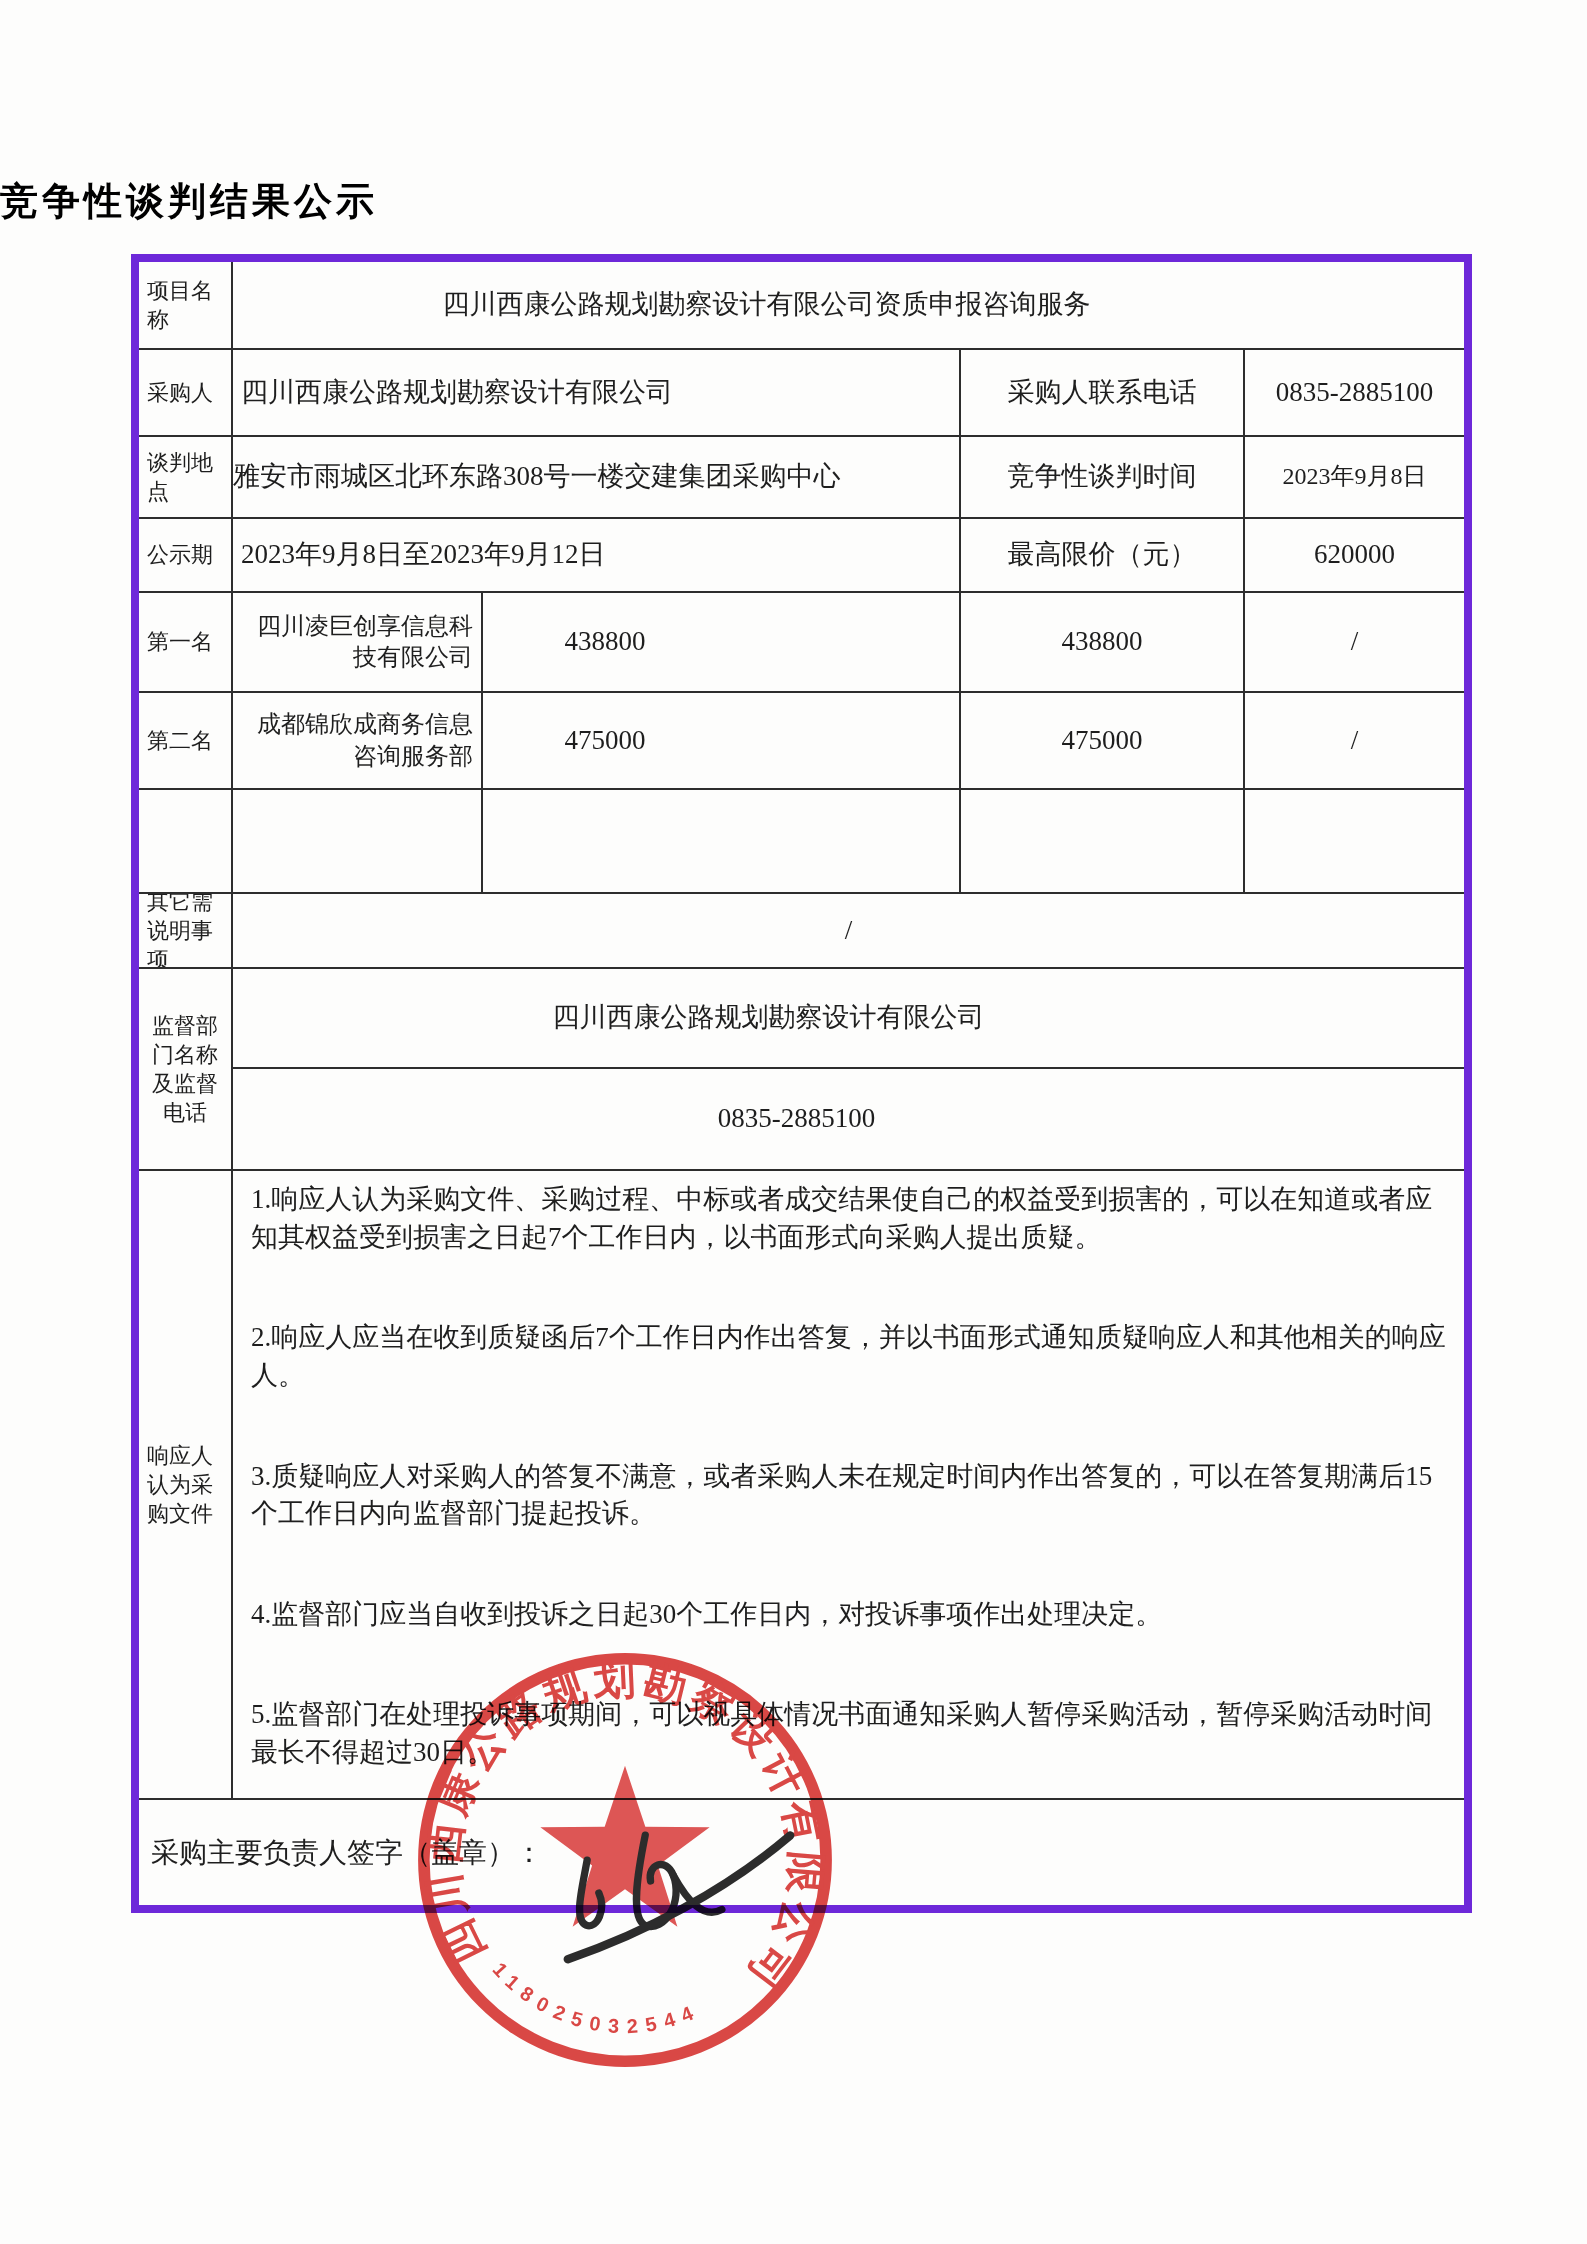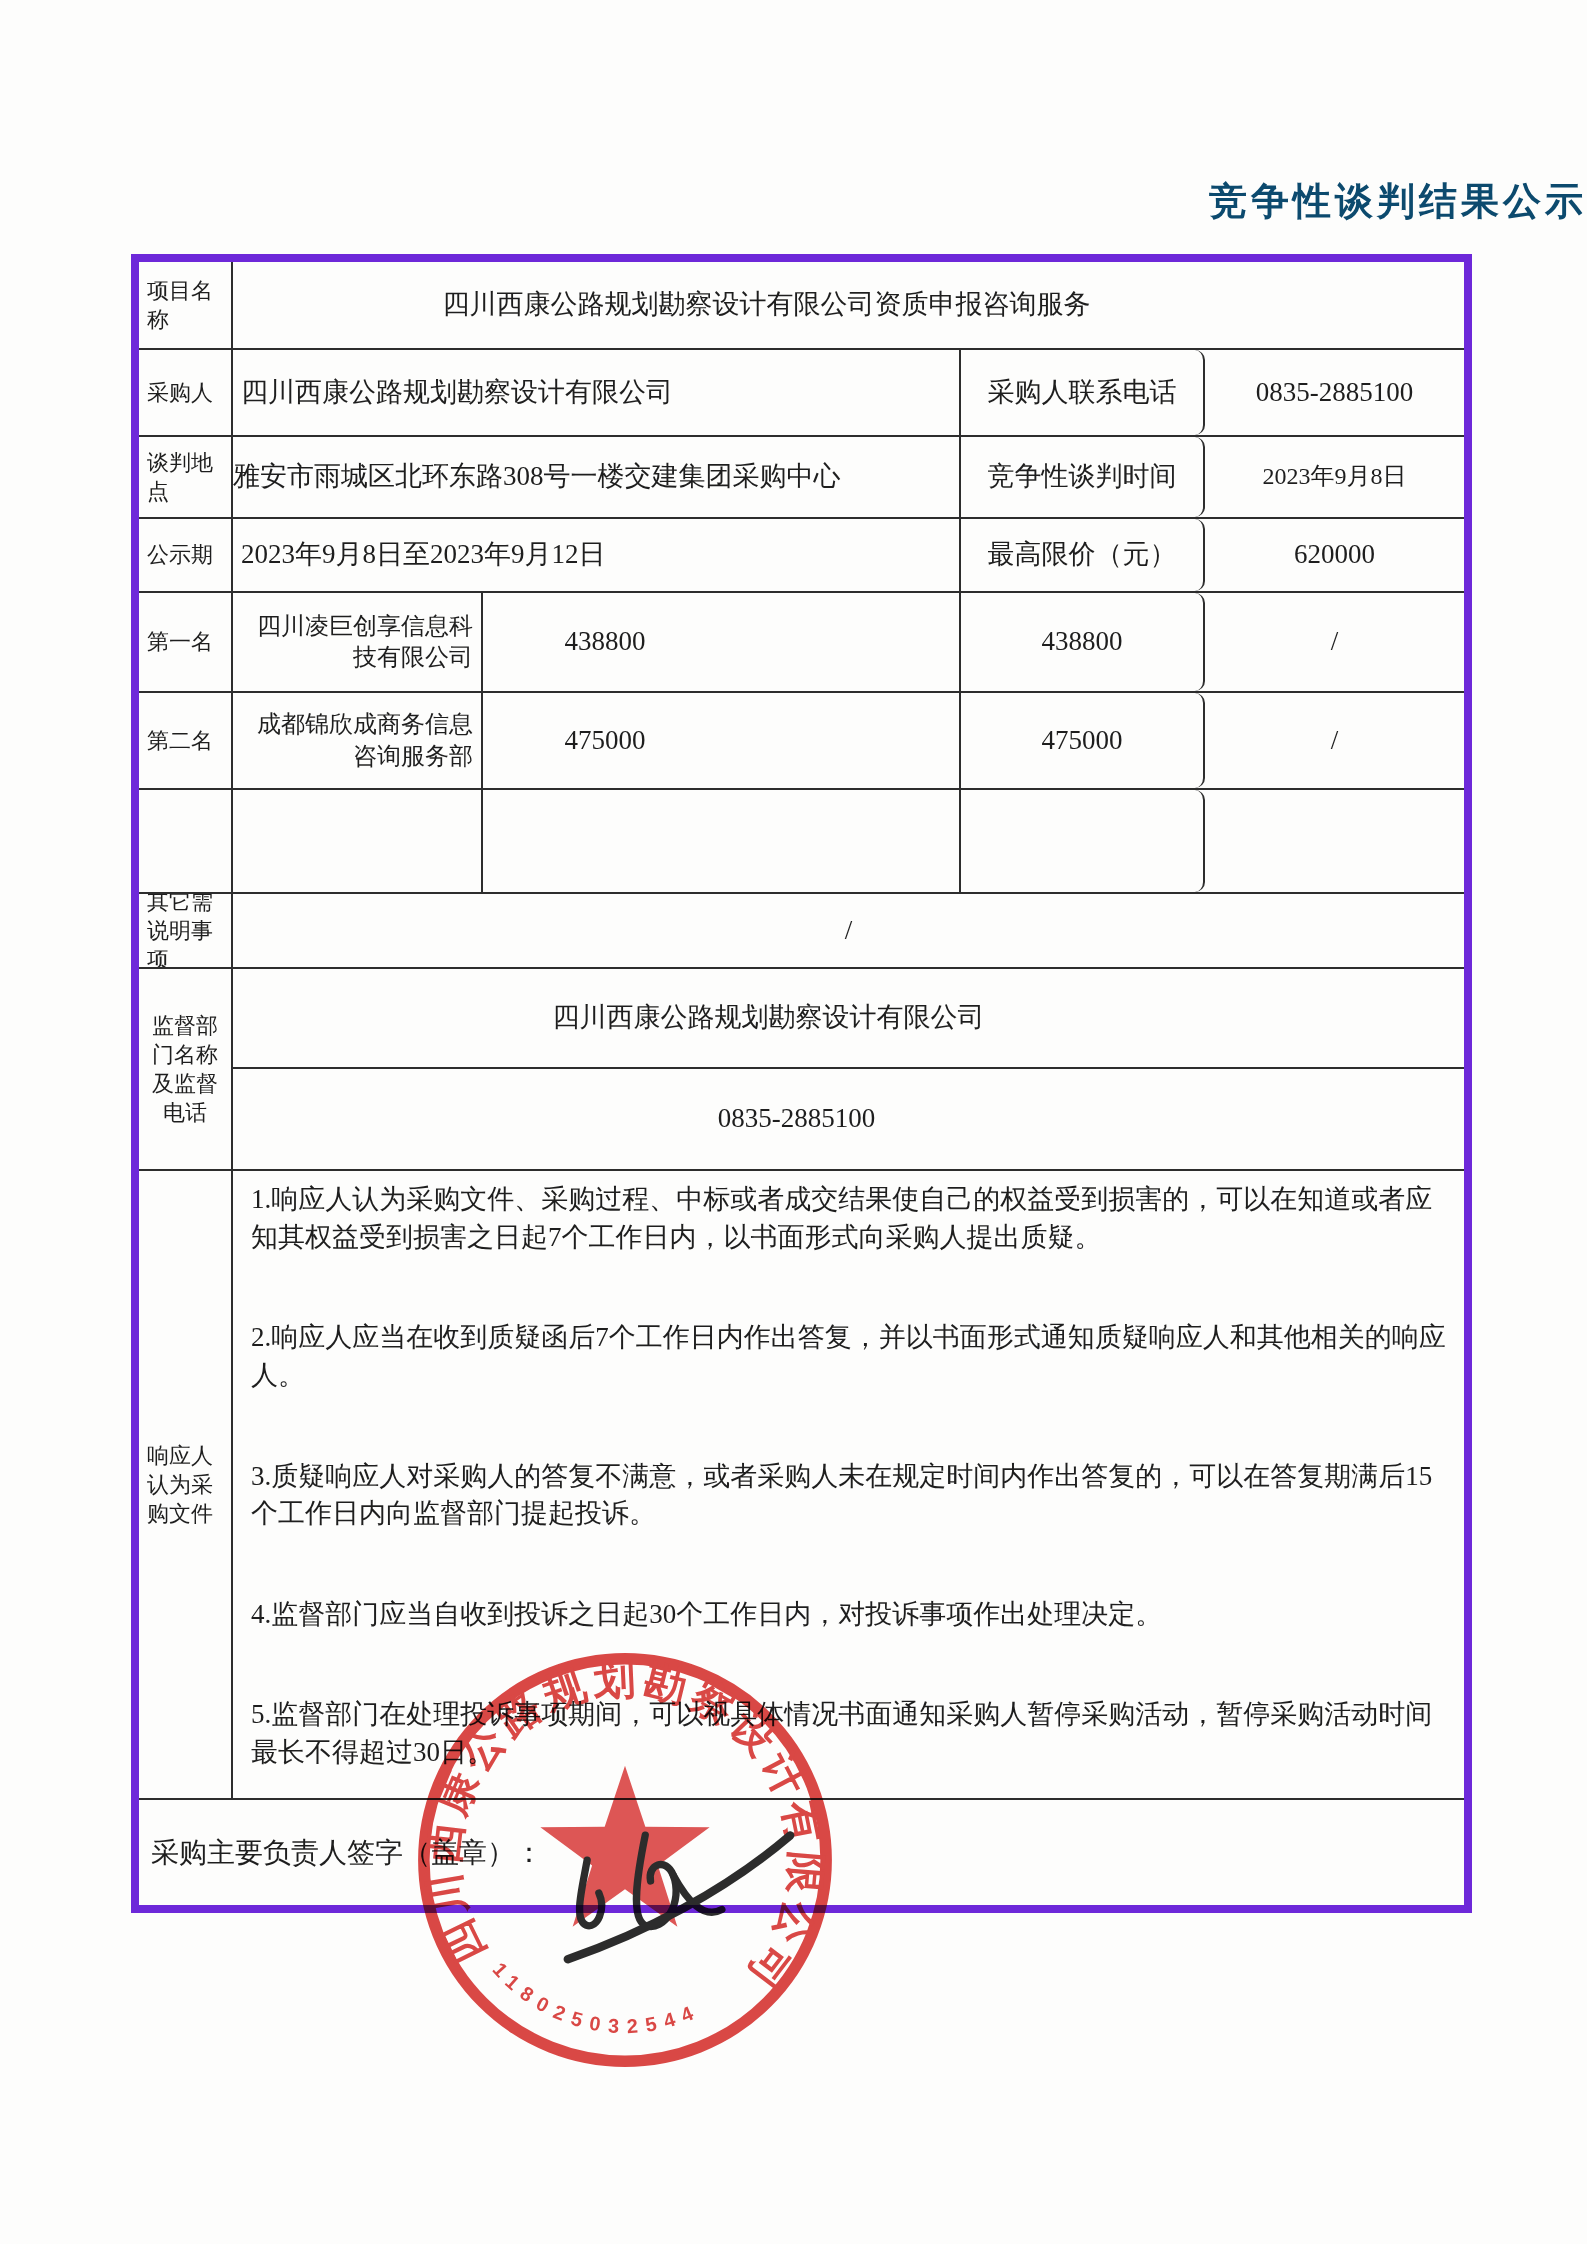--- a/index.html
+++ b/index.html
@@ -1,30 +1,30 @@
 <!DOCTYPE html>
 <html><head>
 <meta charset="utf-8">
 <style>
   html,body{margin:0;padding:0;background:#ffffff;}
   .page{position:relative;width:1587px;height:2244px;background:#fdfdfc;overflow:hidden;
         font-family:"Liberation Serif","DejaVu Serif",serif;color:#1e1e1e;}
-  .title{position:absolute;top:176px;left:0;width:100%;text-align:right;
+  .title{position:absolute;top:176px;left:0;width:100%;text-align:left;
          font-family:"Liberation Sans","DejaVu Sans",sans-serif;
-         font-size:38px;font-weight:700;letter-spacing:4px;color:#0c4a6e;}
+         font-size:38px;font-weight:700;letter-spacing:4px;color:#000000;}
   .t{position:absolute;left:131px;top:254px;width:1325px;border:8px solid #6d28d9;box-sizing:content-box;}
   .tr{display:flex;border-bottom:2px solid #2d2d2d;}
   .tr.last{border-bottom:none;}
   .c{border-right:2px solid #2d2d2d;display:flex;align-items:center;box-sizing:border-box;
      padding:4px 8px;overflow:hidden;}
   .c.end{border-right:none;text-align:right;}
   .w1{width:94px;flex:none;}
   .w2{width:250px;flex:none;}
   .w3{width:478px;flex:none;}
-  .w4{width:244px;flex:none;border-radius:10px;}
+  .w4{width:284px;flex:none;}
   .wv{flex:1;}
   .lab{font-size:22px;line-height:1.32;}
   .val{font-size:27px;line-height:1.3;}
   .vsm{font-size:24px;line-height:1.3;text-align:right;}
   .ctr{justify-content:center;text-align:center;}
   .shiftA{padding-right:172px;}   
   .shiftB{padding-right:240px;}   
   .shiftC{padding-right:160px;}   
   .shiftD{padding-right:104px;}   
   .col{display:flex;flex-direction:column;}

